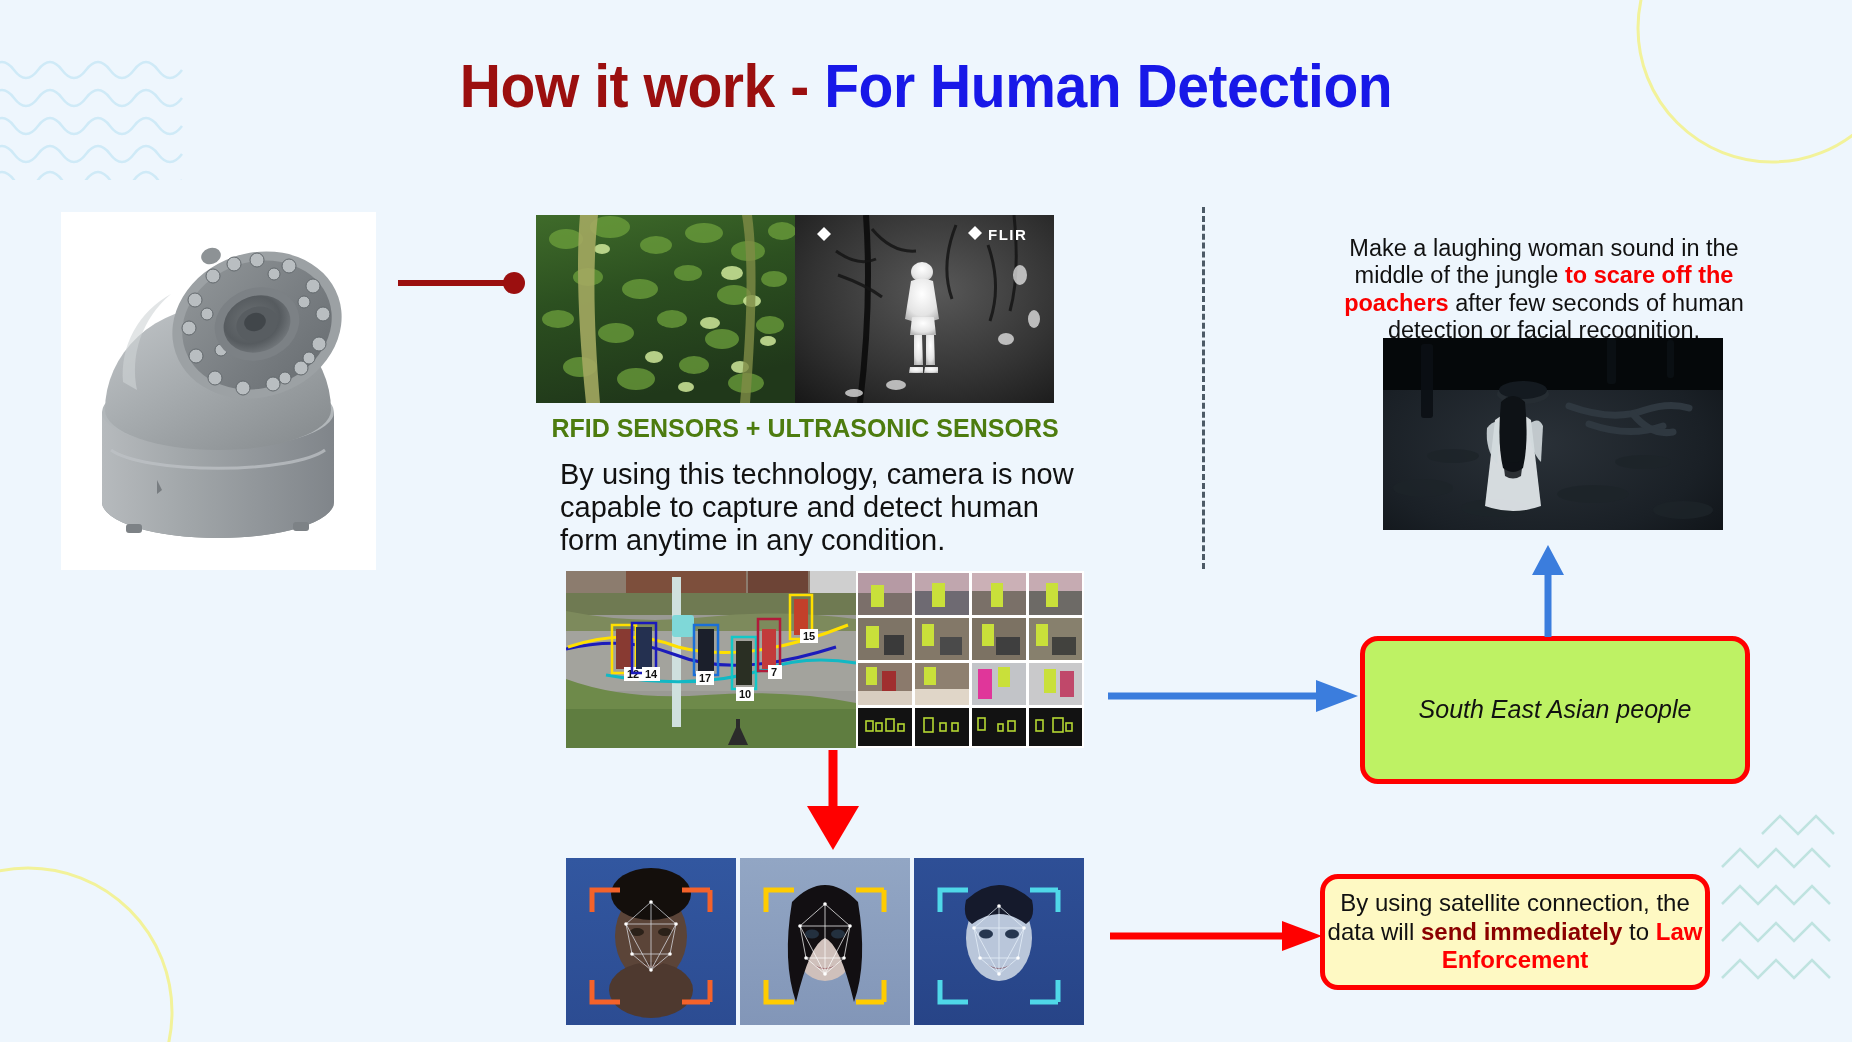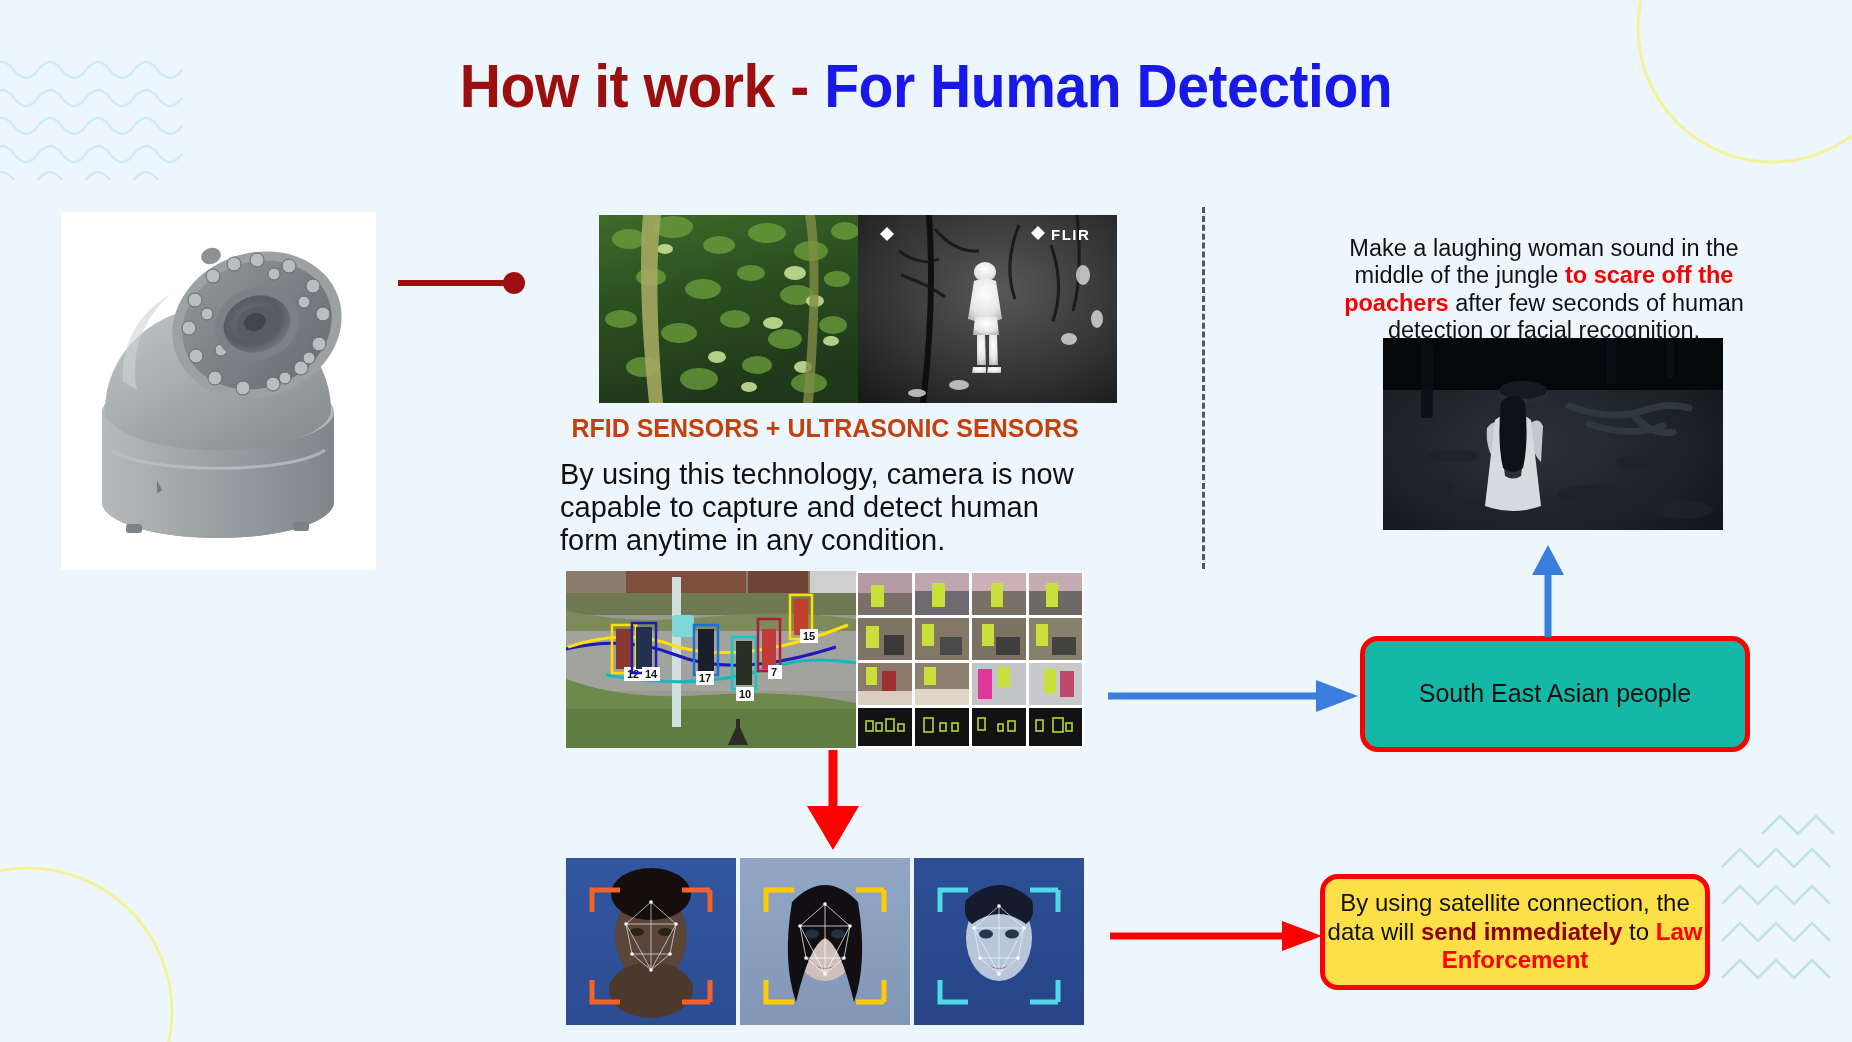--- a/index.html
+++ b/index.html
@@ -44,26 +44,26 @@
     position: absolute; left: 398px; top: 280px; width: 112px; height: 6px;
     background: #9b0f0f;
   }
   #connector-dot {
     position: absolute; left: 503px; top: 272px; width: 22px; height: 22px;
     border-radius: 50%; background: #9b0f0f;
   }
 
   
   #thermal-photo {
-    position: absolute; left: 599px; top: 215px; width: 518px; height: 220px;
+    position: absolute; left: 536px; top: 215px; width: 518px; height: 220px;
     overflow: hidden;
   }
   #center-heading {
-    position: absolute; left: 520px; top: 414px; width: 610px;
-    text-align: center; color: #c2410c; font-weight: bold; font-size: 25px;
+    position: absolute; left: 500px; top: 414px; width: 610px;
+    text-align: center; color: #4d7c0f; font-weight: bold; font-size: 25px;
   }
   #center-body {
     position: absolute; left: 560px; top: 458px; width: 530px;
     text-align: left; color: #111; font-size: 29px; line-height: 1.13;
   }
   #tracking-photo {
     position: absolute; left: 566px; top: 571px; width: 518px; height: 177px;
     overflow: hidden;
   }
   #faces-photo {
@@ -89,28 +89,28 @@
   }
 
   .callout {
     position: absolute;
     border: 5px solid #ff0000;
     border-radius: 18px;
     display: flex; align-items: center; justify-content: center;
     text-align: center;
   }
   #callout-superstition {
-    left: 1360px; top: 636px; width: 390px; height: 116px;
-    background: #14b8a6;
-    font-size: 25px; color: #111; line-height: 1.18;
+    left: 1360px; top: 636px; width: 390px; height: 148px;
+    background: #bef264;
+    font-size: 25px; color: #111; line-height: 1.18; font-style: italic;
   }
   #callout-superstition b { font-weight: bold; }
   #callout-satellite {
     left: 1320px; top: 874px; width: 390px; height: 116px;
-    background: #fde047;
+    background: #fef9c3;
     font-size: 24px; color: #111; line-height: 1.2;
   }
   #callout-satellite .darkred { color: #8b0000; font-weight: bold; }
   #callout-satellite .red { color: #ff0000; font-weight: bold; }
 
   
   .arrow { position: absolute; }
   #arrow-blue-right { left: 1108px; top: 678px; width: 250px; height: 36px; }
   #arrow-blue-up    { left: 1528px; top: 545px; width: 40px;  height: 92px; }
   #arrow-red-down   { left: 805px;  top: 750px; width: 56px;  height: 100px; }

